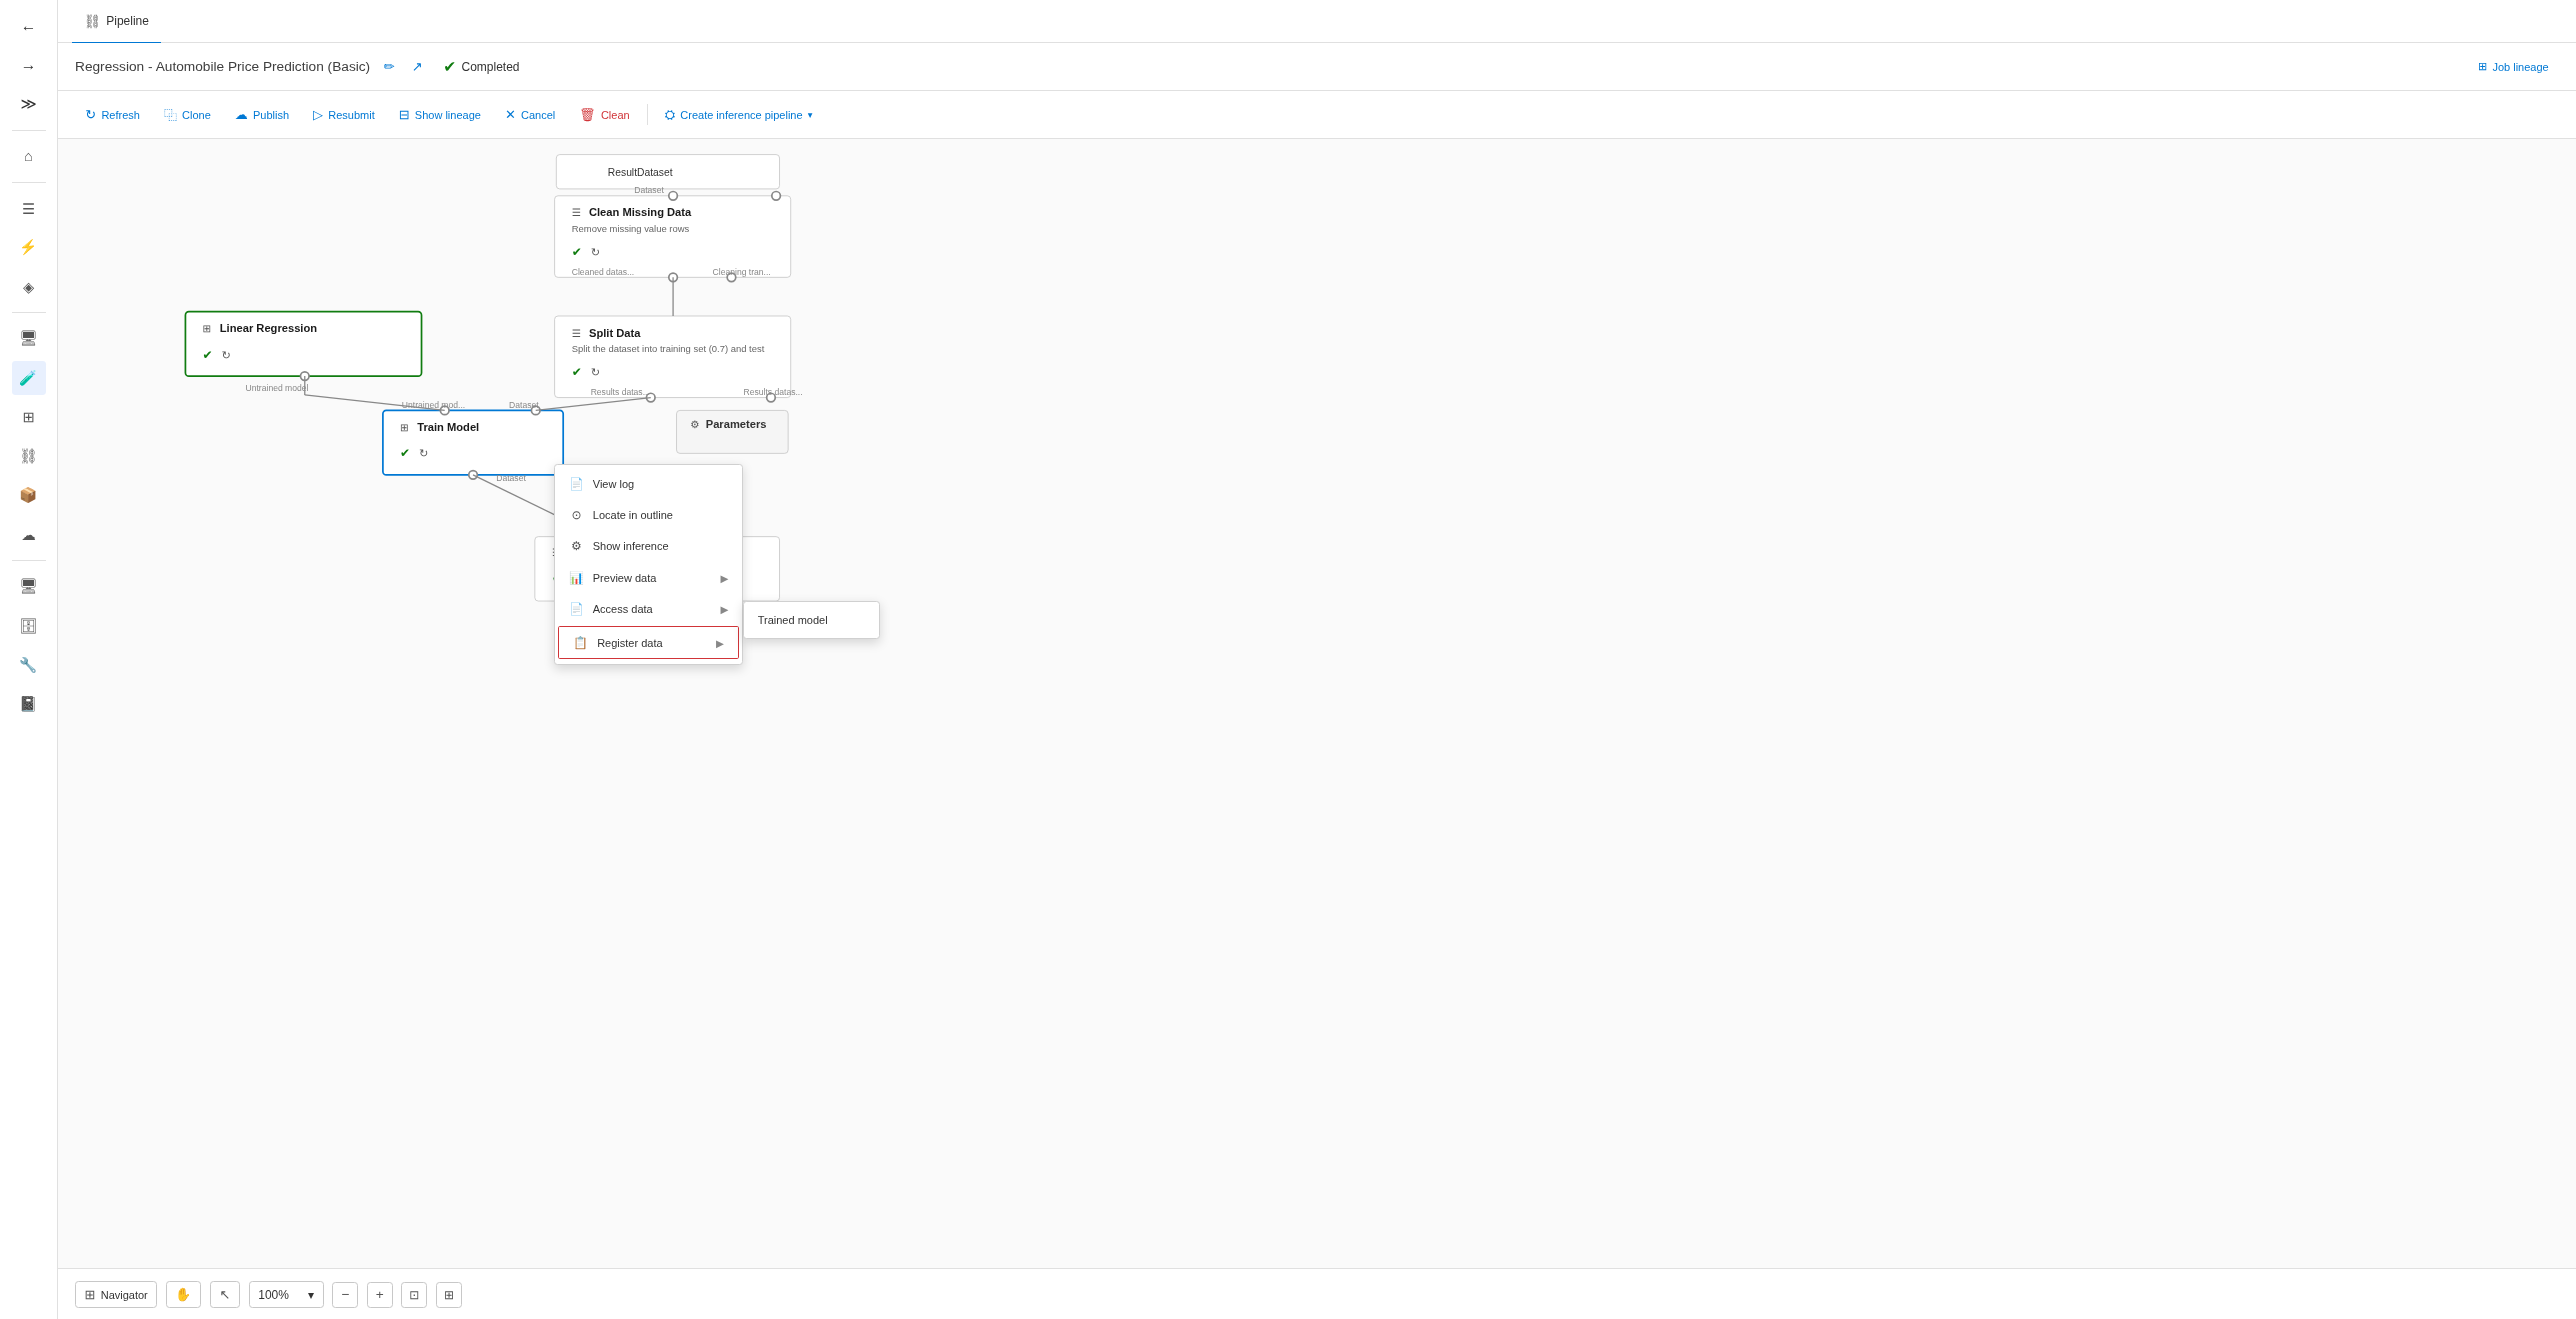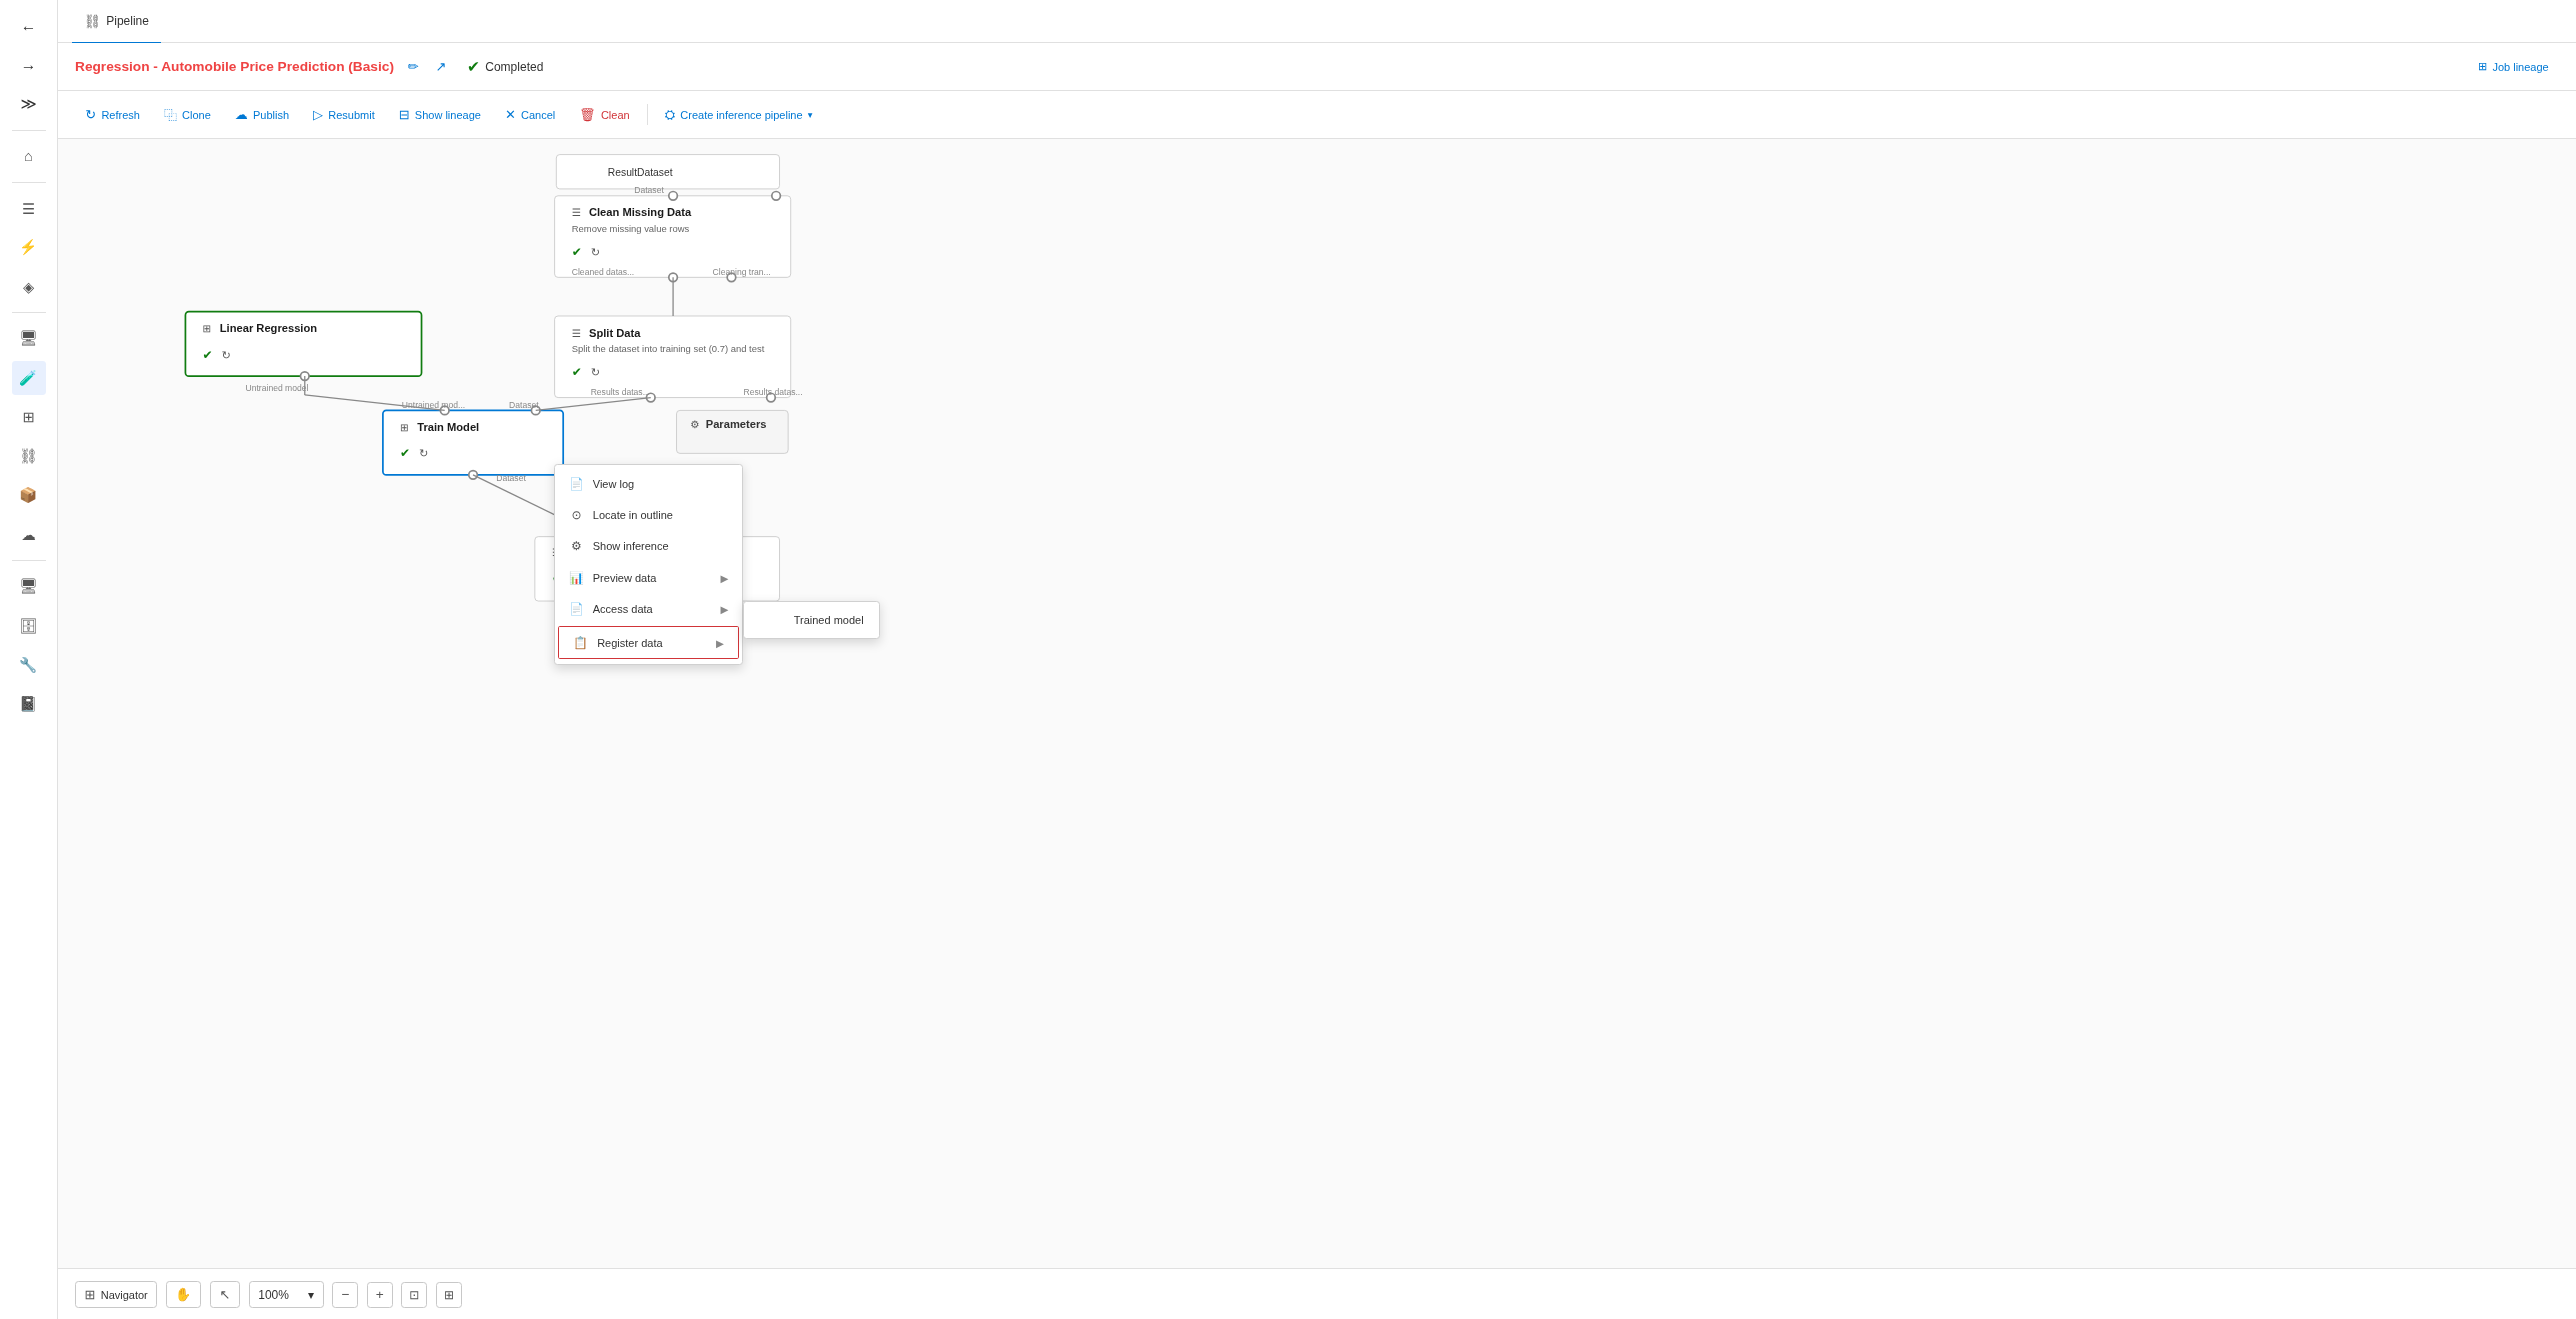--- a/index.html
+++ b/index.html
@@ -35,21 +35,21 @@
       border-bottom: 1.7px solid #0078d4; font-size: 12px; color: #333; cursor: pointer;
     }
     .topbar-icon { font-size: 13.7px; margin-right: 5.2px; color: #555; }
 
     
     .titlebar {
       position: absolute; left: 58px; top: 43px; right: 0; height: 48px;
       background: #fff; border-bottom: 0.9px solid #e0e0e0;
       display: flex; align-items: center; padding: 0 17px; gap: 10.3px; z-index: 9;
     }
-    .titlebar-title { font-size: 13.7px; font-weight: 700; color: #ef4444; }
+    .titlebar-title { font-size: 13.7px; font-weight: 400; color: #404040; }
     .title-action-icon {
       font-size: 13px; color: #0078d4; cursor: pointer; padding: 3.4px;
     }
     .completed-badge {
       display: flex; align-items: center; gap: 5.2px;
       font-size: 12px; color: #333; margin-left: 6.9px;
     }
     .completed-dot { color: #107c10; font-size: 15.5px; }
 
     
@@ -102,21 +102,21 @@
     .context-menu-arrow { margin-left: auto; font-size: 10.3px; color: #888; }
 
     
     .submenu {
       position: absolute; background: #fff; border: 0.9px solid #d0d0d0;
       border-radius: 3.4px; box-shadow: 0 3.4px 10.3px rgba(0,0,0,0.15);
       min-width: 137px; z-index: 101; padding: 3.4px 0;
     }
     .submenu-item {
       display: flex; align-items: center; gap: 8.6px; padding: 8.6px 13.7px;
-      font-size: 11px; color: #333; cursor: pointer; margin-left: 36px;
+      font-size: 11px; color: #333; cursor: pointer;
     }
 
     
     .navbar {
       position: absolute; left: 58px; bottom: 0; right: 0; height: 52px;
       background: #fff; border-top: 0.9px solid #e0e0e0;
       display: flex; align-items: center; padding: 0 17px; gap: 8.6px; z-index: 9;
     }
     .navbar-btn {
       display: flex; align-items: center; gap: 5.2px; padding: 5.2px 8.6px;

